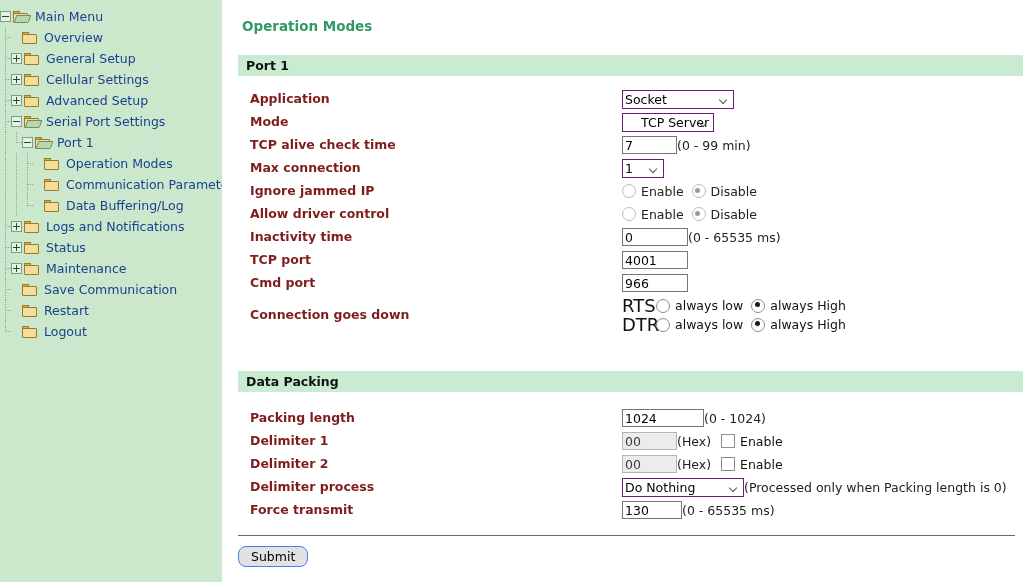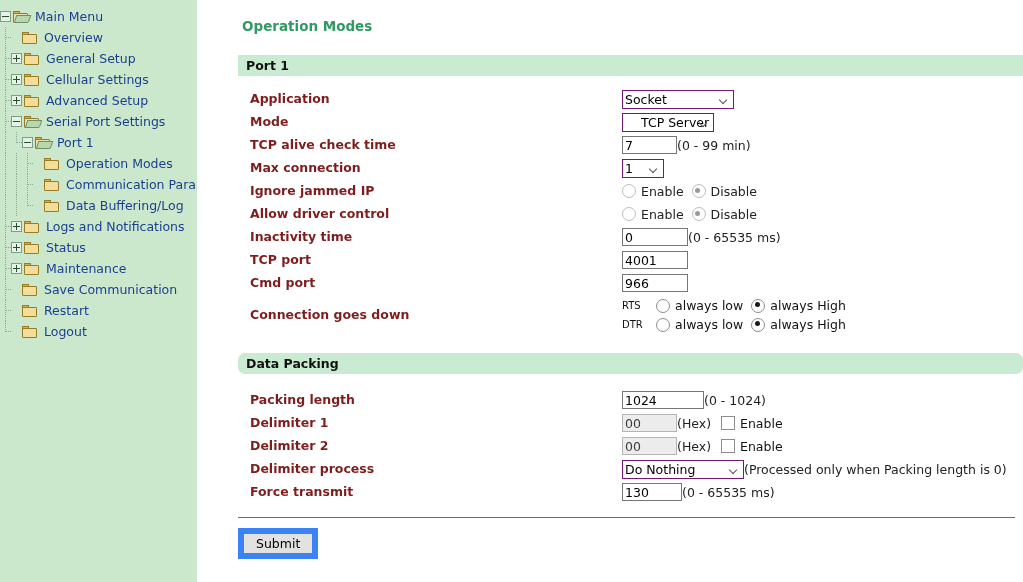--- a/index.html
+++ b/index.html
@@ -13,21 +13,21 @@
     font-family: "DejaVu Sans", "Liberation Sans", sans-serif;
     font-size: 12px;
     overflow: hidden;
     position: relative;
   }
 
   
   #sidebar {
     position: absolute;
     left: 0; top: 0;
-    width: 197px;
+    width: 222px;
     height: 582px;
     background: #cbe8cd;
     overflow: hidden;
     box-sizing: border-box;
     padding-top: 6px;
   }
   .tree-node {
     position: relative;
     height: 21px;
     line-height: 21px;
@@ -290,21 +290,21 @@
   .checkbox {
     width: 12px; height: 12px;
     border: 1px solid #8d8d8d;
     background: #fff;
     display: inline-block;
     margin-right: 5px;
     flex: 0 0 auto;
   }
 
   .rowlabel {
-    font-size: 10px;
+    font-size: 18px;
     color: #111;
     width: 34px;
     flex: 0 0 auto;
   }
   .radio-line {
     display: flex;
     align-items: center;
     height: 19px;
   }
 
@@ -312,23 +312,23 @@
     border: none;
     border-top: 1px solid #6b6b6b;
     margin: 14px 8px 0 8px;
   }
   .submit-wrap { padding: 10px 0 0 8px; }
   button.submit {
     font-family: "DejaVu Sans", "Liberation Sans", sans-serif;
     font-size: 12.5px;
     padding: 2px 12px;
     background: #e2e2e2;
-    border: 6px solid #3b82f6;
+    border: 1px solid #3b82f6;
     color: #000;
-    border-radius: 0;
+    border-radius: 8px;
     cursor: pointer;
   }
 </style>
 </head>
 <body>
 
 <div id="sidebar">
   <div id="tree-root">
       <div class="tree-node">
         <span class="expander"></span>
@@ -611,21 +611,21 @@
           <span class="radio-item">
             <span class="radio on"></span>
             <span>always High</span>
           </span>
         </div>
       </div>
     </div>
 
   </div>
 
-  <div class="section-bar" style="margin-top:18px;border-radius:7px;">Data Packing</div>
+  <div class="section-bar" style="margin-top:36px;">Data Packing</div>
 
   <div class="form" style="margin-top:15px;">
 
     <div class="row">
       <div class="lbl">Packing length</div>
       <div class="ctl">
         <input class="txt w60" style="width: 82px;" value="1024">
         <span class="hint">(0 - 1024)</span>
       </div>
     </div>

